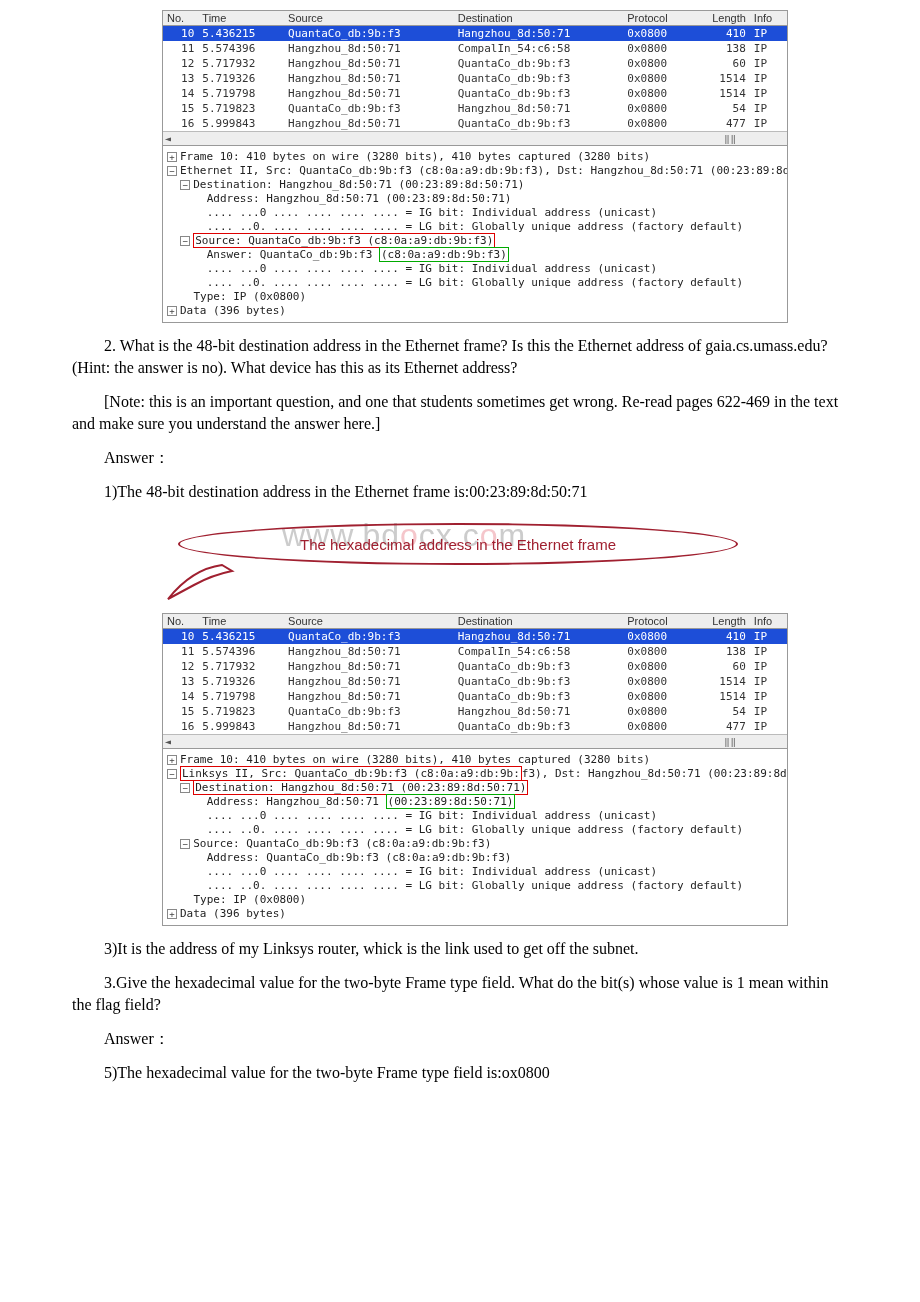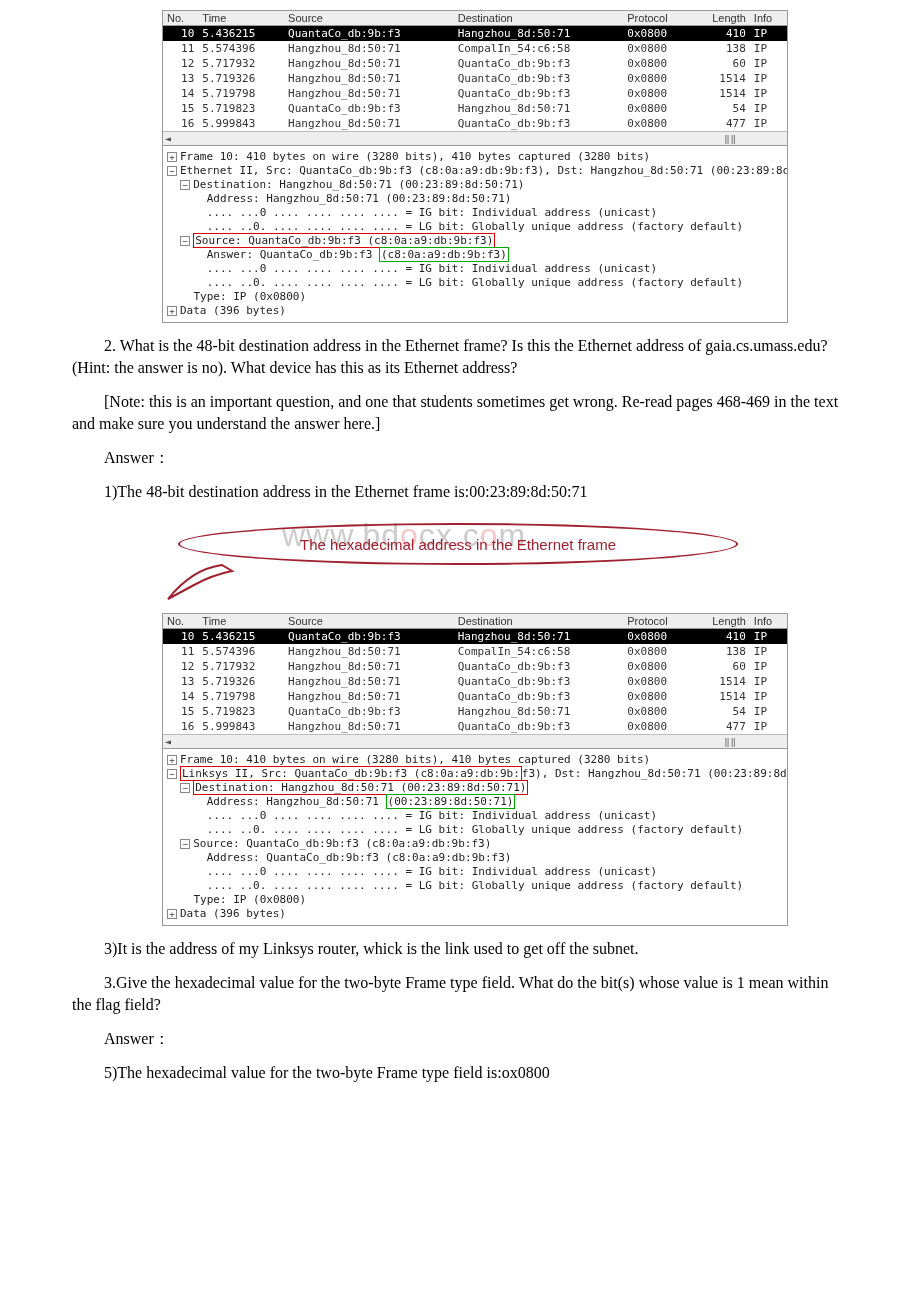--- a/index.html
+++ b/index.html
@@ -2,21 +2,21 @@
 <html><head>
 <meta charset="utf-8">
 <style>
   * { margin: 0; padding: 0; box-sizing: border-box; }
   body { width: 920px; background: #fff; font-family: "Times New Roman", serif; color: #000; }
   .page { padding: 0 36px; }
   .capture { border: 1px solid #999; background: #fff; font-family: "Consolas", monospace; font-size: 11px; margin: 10px 96px 10px 126px; }
   .header-row td { background: #eee; border-bottom: 1px solid #999; padding: 2px 4px; font-family: "Segoe UI", sans-serif; font-size: 11px; }
   .packet-table { width: 100%; border-collapse: collapse; }
   .packet-table td { padding: 1px 4px; white-space: nowrap; font-size: 11px; color: #333; }
-  .row-selected td { background: #000000; color: #fff; }
+  .row-selected td { background: #1d4ed8; color: #fff; }
   .scroll-strip { height: 14px; background: #eee; border-top: 1px solid #bbb; position: relative; }
   .scroll-arrow { position: absolute; left: 2px; top: 1px; font-size: 10px; color: #555; }
   .scroll-dots { position: absolute; right: 50px; top: 2px; font-size: 9px; color: #555; letter-spacing: 1px; }
   .detail { background: #fff; border-top: 1px solid #999; padding: 4px; font-size: 11px; line-height: 14px; font-family: Consolas, monospace; color: #222; white-space: pre; overflow: hidden; }
   .tree-toggle { display: inline-block; width: 10px; height: 10px; border: 1px solid #888; line-height: 8px; text-align: center; font-size: 9px; margin-right: 3px; background: #fff; color: #444; }
   .red-box { border: 1.5px solid #d00; display: inline; padding: 0 1px; }
   .green-box { border: 1.5px solid #0a0; display: inline; padding: 0 1px; }
   .para { margin: 12px 36px 12px 36px; font-size: 16px; line-height: 22px; text-indent: 2em; }
   .callout-wrap { margin: 20px 96px 0 126px; position: relative; height: 80px; }
   .callout-oval { position: absolute; left: 16px; top: 0; width: 560px; height: 42px; border: 2px solid #a02030; border-radius: 50%; display: flex; align-items: center; justify-content: center; font-family: "Segoe UI", sans-serif; font-size: 15px; color: #a02030; background: transparent; }
@@ -120,21 +120,21 @@
       <span>.... ..0. .... .... .... .... = LG bit: Globally unique address (factory default)</span>
   <span class="tree-toggle">−</span><span class="red-box"><span>Source: QuantaCo_db:9b:f3 (c8:0a:a9:db:9b:f3)</span></span>
       <span><span>Answer: QuantaCo_db:9b:f3 </span><span class="green-box">(c8:0a:a9:db:9b:f3)</span></span>
       <span>.... ...0 .... .... .... .... = IG bit: Individual address (unicast)</span>
       <span>.... ..0. .... .... .... .... = LG bit: Globally unique address (factory default)</span>
     <span>Type: IP (0x0800)</span>
 <span class="tree-toggle">+</span><span>Data (396 bytes)</span></div>
   </div>
 
   <p class="para">2. What is the 48-bit destination address in the Ethernet frame? Is this the Ethernet address of gaia.cs.umass.edu? (Hint: the answer is no). What device has this as its Ethernet address?</p>
-  <p class="para">[Note: this is an important question, and one that students sometimes get wrong. Re-read pages 468-469 in the text and make sure you understand the answer here.]</p>
+  <p class="para">[Note: this is an important question, and one that students sometimes get wrong. Re-read pages 622-469 in the text and make sure you understand the answer here.]</p>
   <p class="para">Answer：</p>
   <p class="para">1)The 48-bit destination address in the Ethernet frame is:00:23:89:8d:50:71</p>
 
   <div class="callout-wrap">
     <div class="watermark">www<span class="wm-o">.</span>bd<span class="wm-o">o</span>cx<span class="wm-o">.</span>c<span class="wm-o">o</span>m</div>
     <div class="callout-oval">
       <span>The hexadecimal address in the Ethernet frame</span>
     </div>
     <svg class="callout-tail" width="80" height="50">
       <path d="M 60 8 Q 30 12 6 42 L 32 28 Q 50 18 70 14 Z" fill="none" stroke="#a02030" stroke-width="2"></path>

